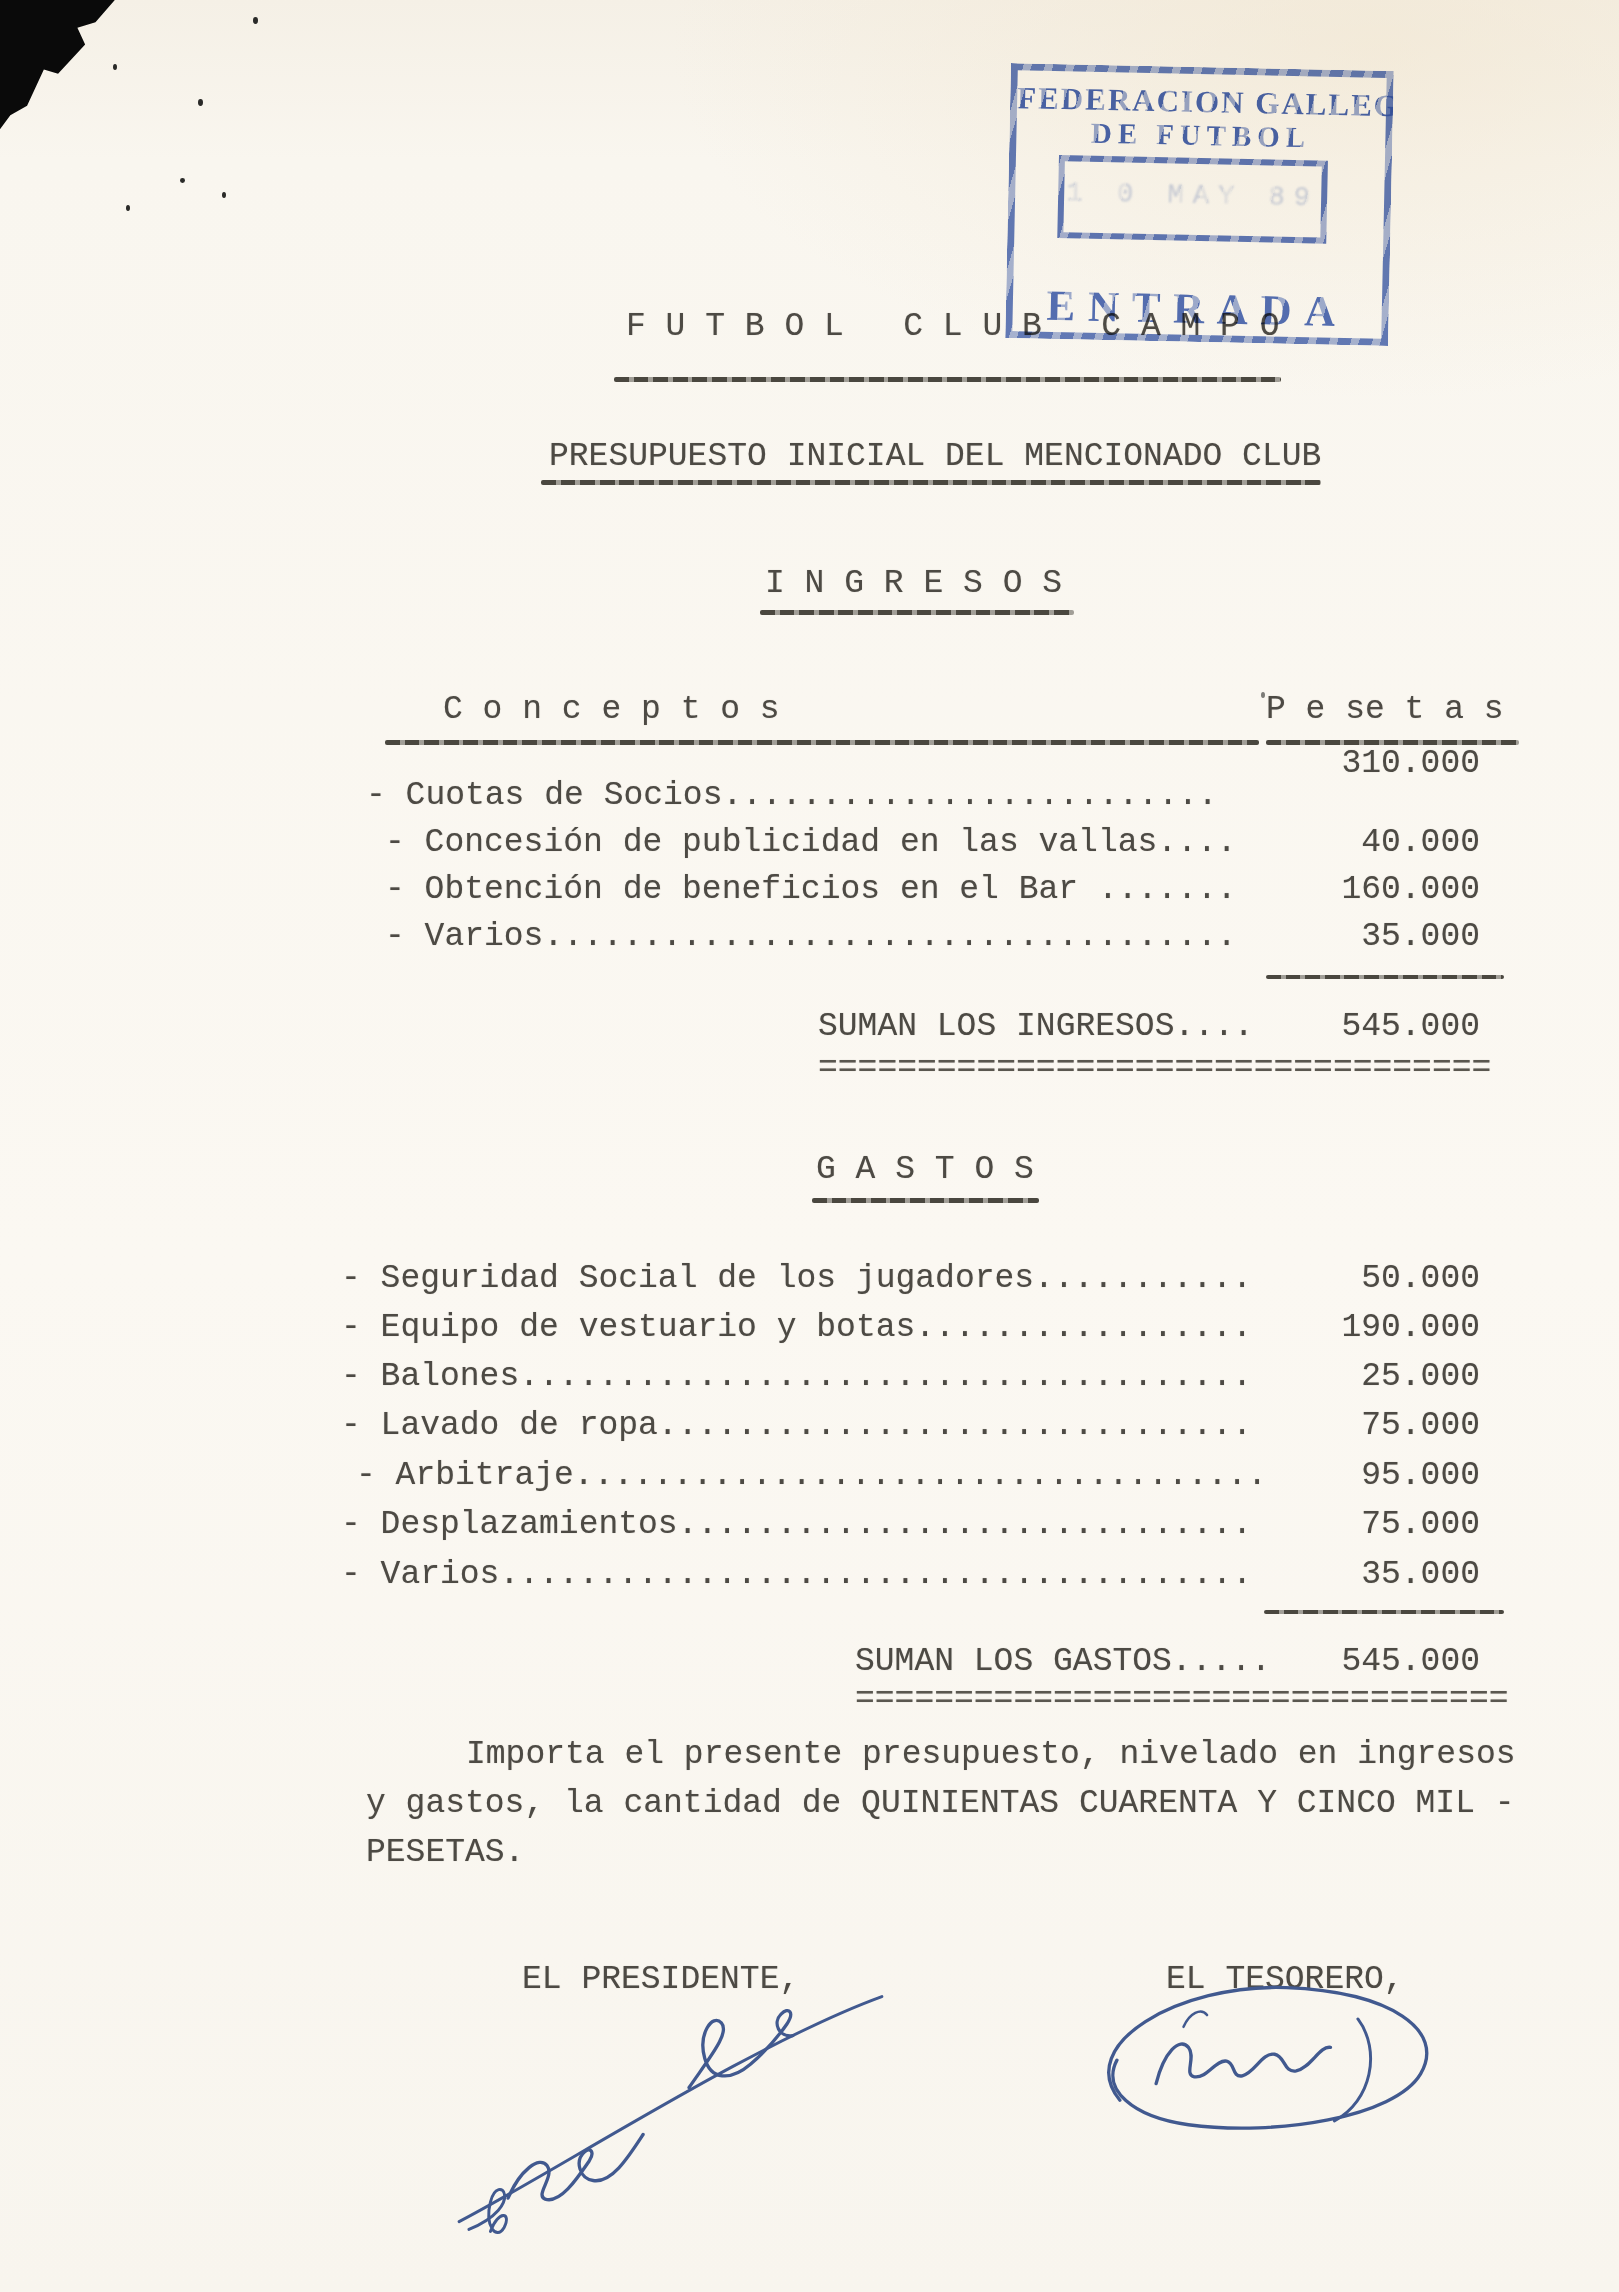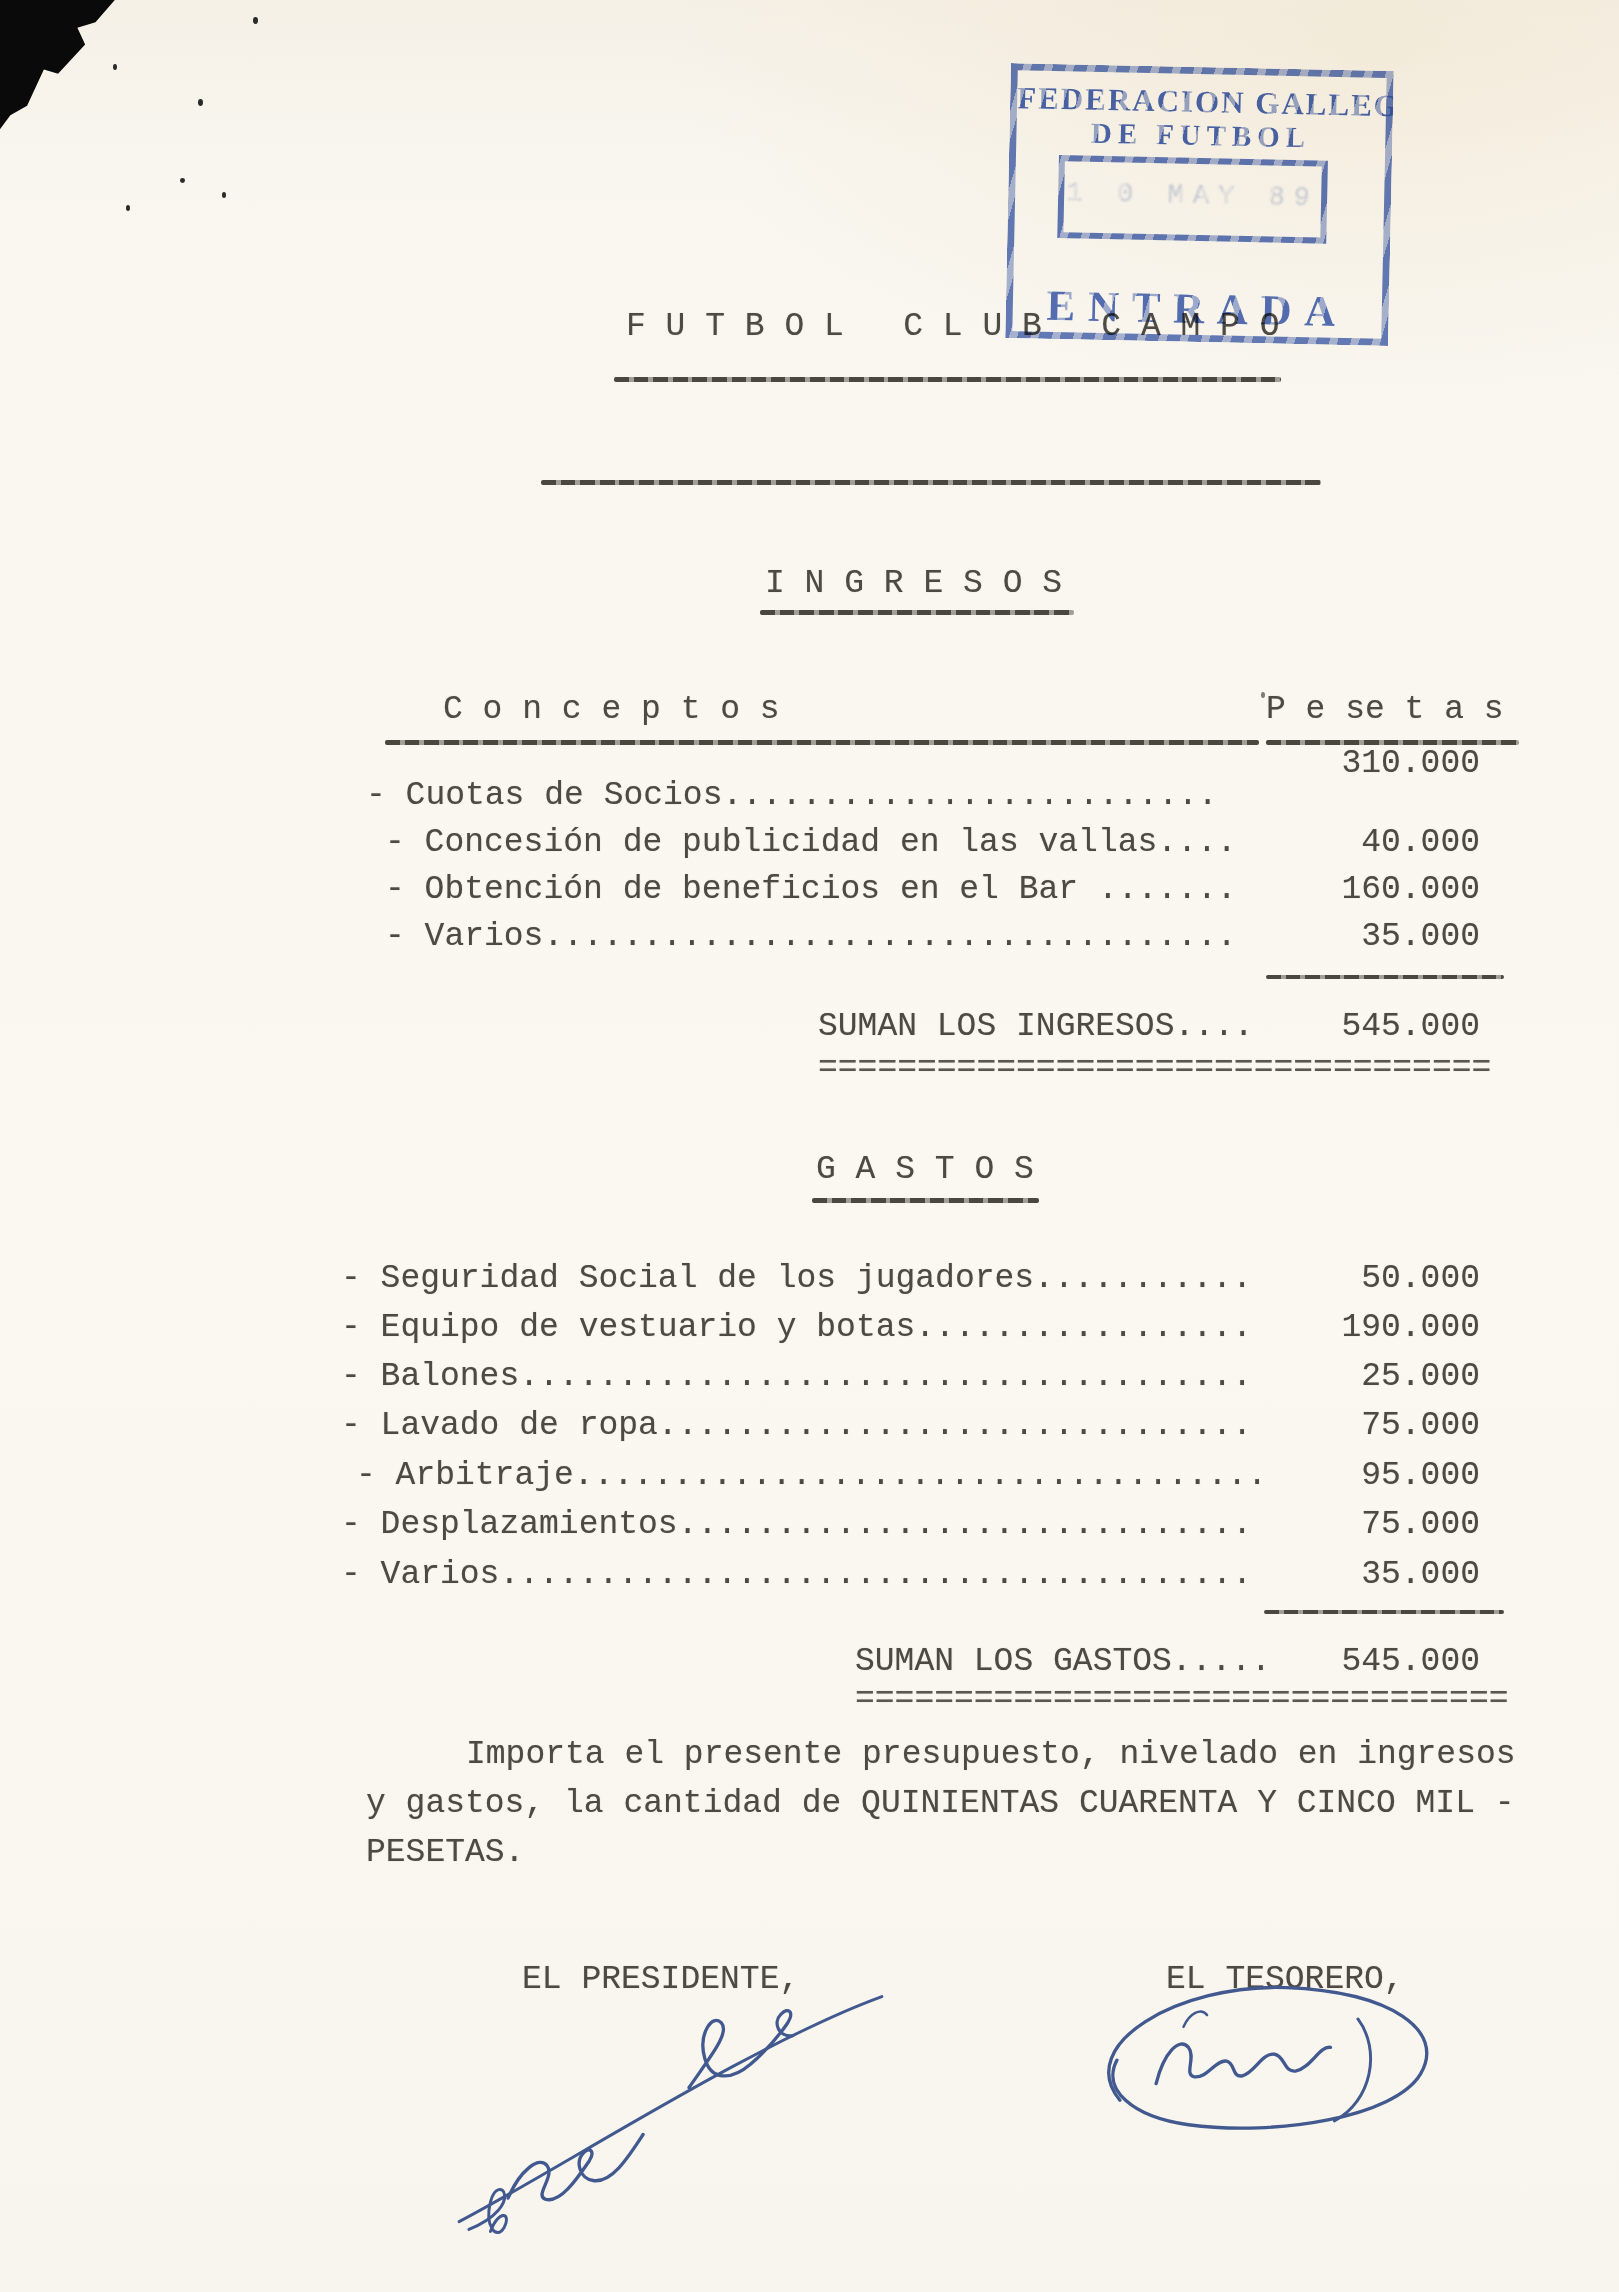--- a/index.html
+++ b/index.html
@@ -92,20 +92,21 @@
   <div class="speck" style="left:113px;top:64px;width:3.9px;height:5.9px;"></div>
   <div class="speck" style="left:198px;top:99px;width:4.9px;height:6.9px;"></div>
   <div class="speck" style="left:180px;top:178px;width:4.9px;height:4.9px;"></div>
   <div class="speck" style="left:222px;top:192px;width:3.9px;height:5.9px;"></div>
   <div class="speck" style="left:126px;top:205px;width:3.9px;height:5.9px;"></div>
   <div class="speck" style="left:1261px;top:692px;width:3.9px;height:5.9px;opacity:.6;"></div>
 
   <div class="t" style="left:626px;top:310px;">F U T B O L   C L U B   C A M P O</div>
   <div class="rule" style="left:614px;top:377px;width:667px;"></div>
 
+  <div class="t" style="left:549px;top:440px;">PRESUPUESTO INICIAL DEL MENCIONADO CLUB</div>
   <div class="rule" style="left:541px;top:480px;width:780px;"></div>
 
   <div class="t" style="left:765px;top:567px;">I N G R E S O S</div>
   <div class="rule" style="left:760px;top:610px;width:314px;"></div>
 
   <div class="t" style="left:443px;top:693px;">C o n c e p t o s</div>
   <div class="t" style="left:1266px;top:693px;">P e se t a s</div>
   <div class="rule" style="left:385px;top:740px;width:874px;"></div>
   <div class="rule" style="left:1266px;top:740px;width:253px;"></div>
 

